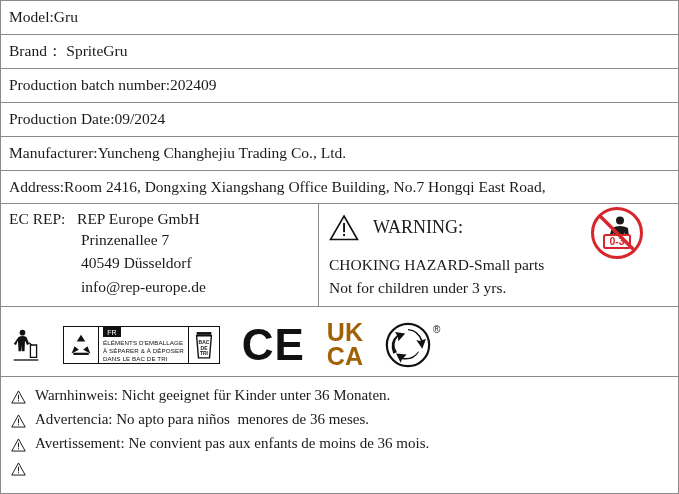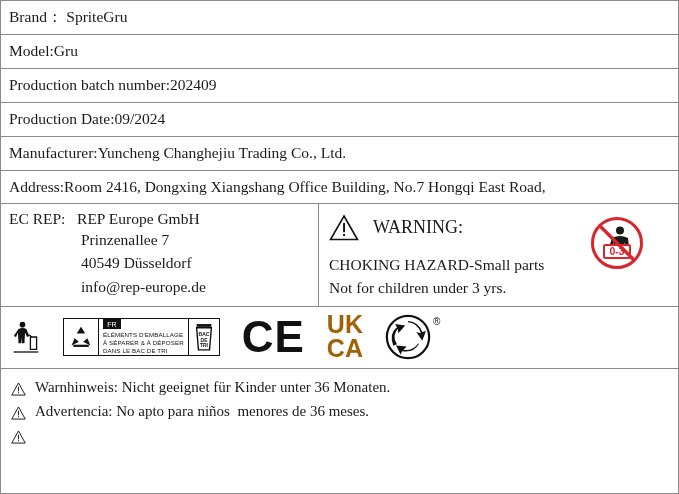--- a/index.html
+++ b/index.html
@@ -79,34 +79,35 @@
   .warn-line2 {
     margin-top: 12px;
     line-height: 1.5;
   }
   .warn-line3 {
     line-height: 1.5;
   }
   .age-badge {
     position: absolute;
     right: 34px;
-    top: 12px;
+    top: 2px;
     width: 54px;
     height: 54px;
   }
 
   
   .symbols-row {
     box-sizing: border-box;
     border-bottom: 1px solid #8a8a8a;
     height: 62px;
     display: flex;
     align-items: center;
     padding: 0 10px;
     gap: 22px;
+    margin-top: 8px;
   }
   .sym {
     display: flex;
     align-items: center;
     flex: 0 0 auto;
   }
   .triman-box {
     border: 1px solid #111;
     display: flex;
     align-items: stretch;
@@ -204,24 +205,24 @@
   .warn-text {
     white-space: pre;
   }
 </style>
 </head>
 <body>
 
 <div class="label-sheet">
 
   <div class="row">
+    <span>Model:Gru</span>
+  </div>
+  <div class="row">
     <span>Brand：  SpriteGru</span>
-  </div>
-  <div class="row">
-    <span>Model:Gru</span>
   </div>
   <div class="row">
     <span>Production batch number:202409</span>
   </div>
   <div class="row">
     <span>Production Date:09/2024</span>
   </div>
   <div class="row">
     <span>Manufacturer:Yuncheng Changhejiu Trading Co., Ltd.</span>
   </div>
@@ -357,16 +358,26 @@
       <span class="warn-text">Advertencia: No apto para niños  menores de 36 meses.</span>
     </div>
     <div class="warn-item">
       <span class="tri-small">
         <svg viewBox="0 0 16 15" width="15" height="14" aria-hidden="true">
           <polygon points="8,1 15.2,14 0.8,14" fill="none" stroke="#111" stroke-width="1"></polygon>
           <rect x="7.5" y="5" width="1" height="5" fill="#111"></rect>
           <rect x="7.5" y="11" width="1" height="1.2" fill="#111"></rect>
         </svg>
       </span>
+      <span class="warn-text">Avertissement: Ne convient pas aux enfants de moins de 36 mois.</span>
+    </div>
+    <div class="warn-item">
+      <span class="tri-small">
+        <svg viewBox="0 0 16 15" width="15" height="14" aria-hidden="true">
+          <polygon points="8,1 15.2,14 0.8,14" fill="none" stroke="#111" stroke-width="1"></polygon>
+          <rect x="7.5" y="5" width="1" height="5" fill="#111"></rect>
+          <rect x="7.5" y="11" width="1" height="1.2" fill="#111"></rect>
+        </svg>
+      </span>
     </div>
   </div>
 
 </div>
 
 </body></html>

